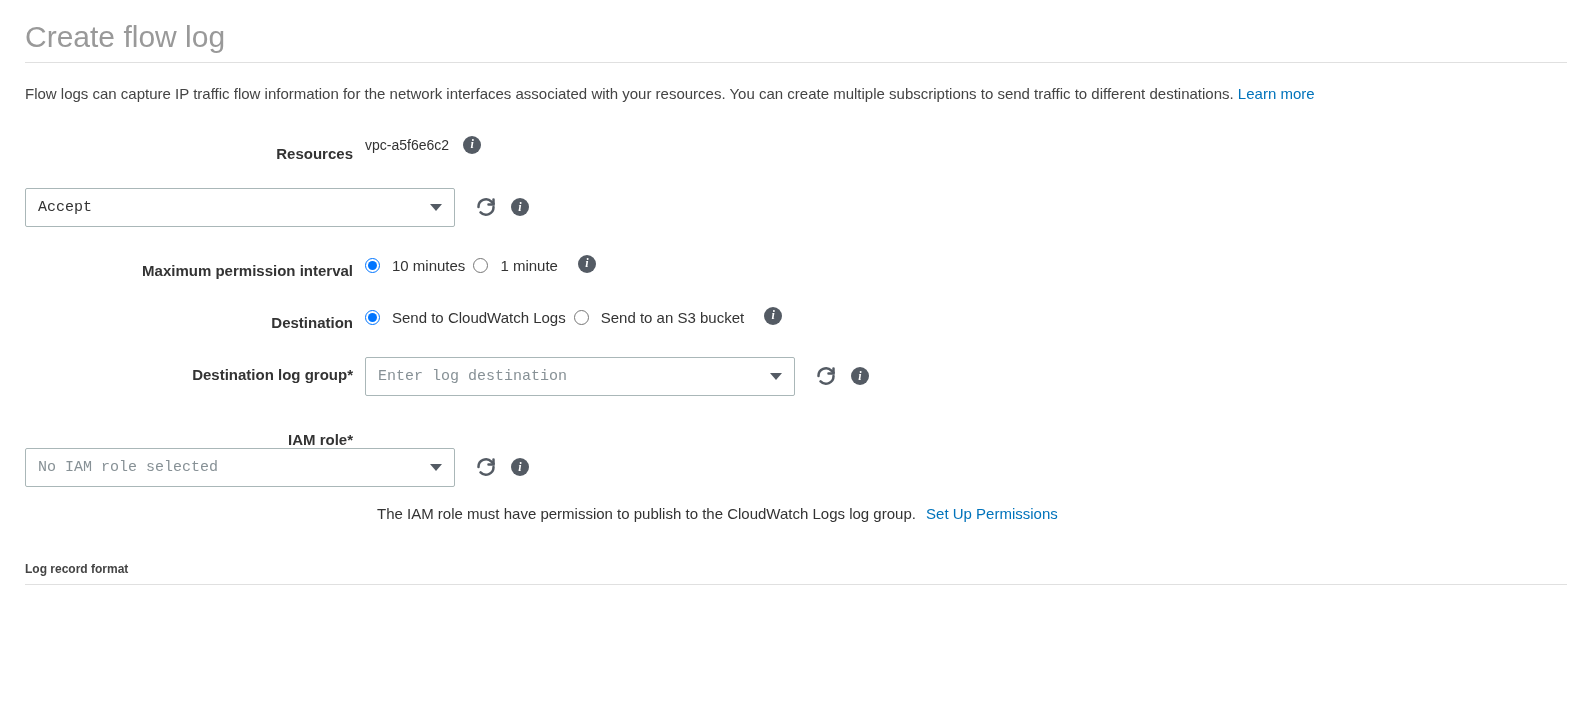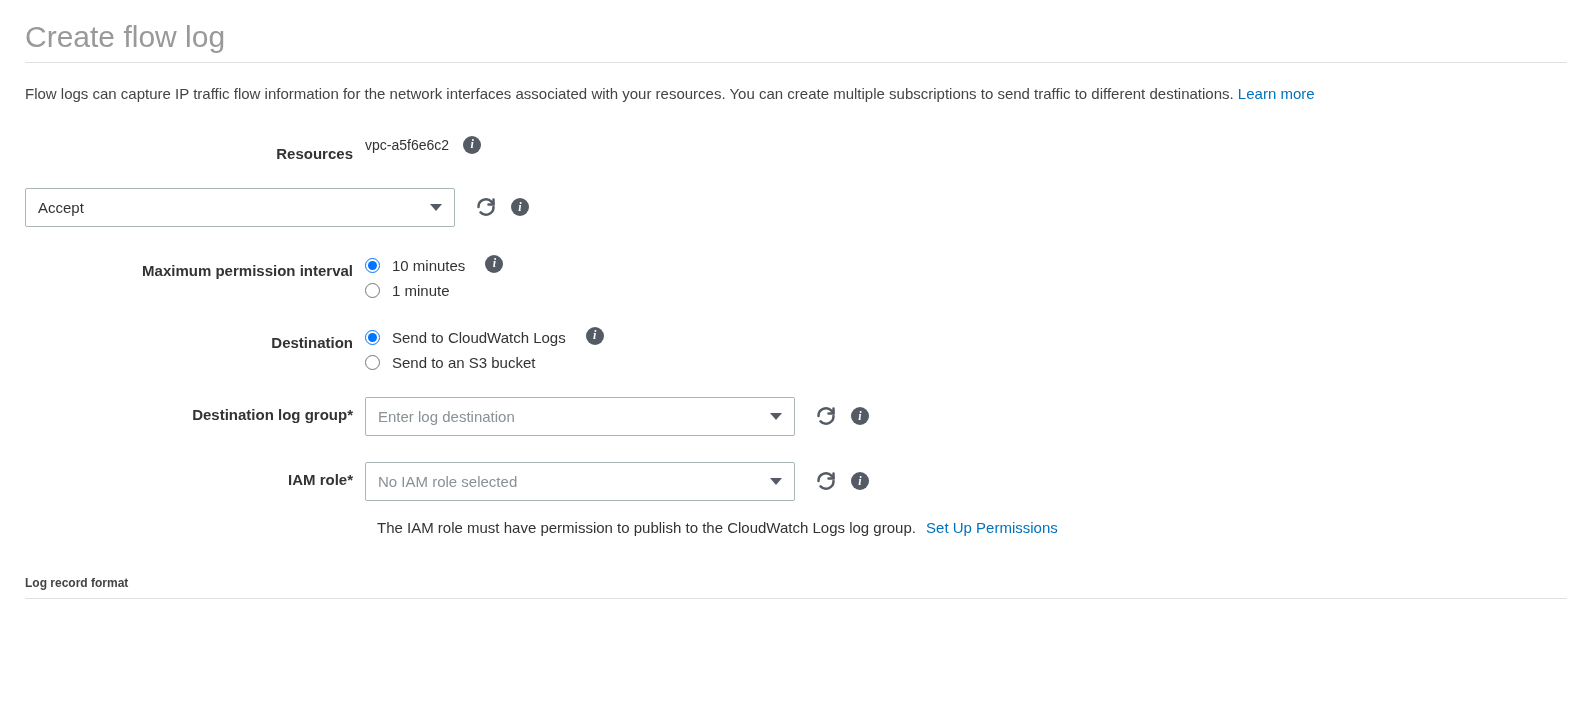--- a/index.html
+++ b/index.html
@@ -43,41 +43,41 @@
     padding-right: 12px;
     padding-top: 9px;
   }
   .form-field {
     display: flex;
     align-items: center;
     gap: 6px;
   }
   .form-field-stack {
     display: flex;
-    flex-direction: column;
     gap: 8px;
     padding-top: 4px;
   }
   .field-value {
     font-size: 14px;
     color: #333;
     padding-top: 0px;
   }
   .dropdown {
     width: 430px;
     height: 39px;
     border: 1px solid #aab7b8;
     border-radius: 2px;
     padding: 0 12px;
     display: flex;
     align-items: center;
     justify-content: space-between;
     background: #fff;
     cursor: pointer;
     font-size: 15px;
+    font-family: Liberation Mono, monospace;
   }
   .dropdown .placeholder { color: #879196; }
   .dropdown .value { color: #333; }
   .caret {
     width: 0; height: 0;
     border-left: 6px solid transparent;
     border-right: 6px solid transparent;
     border-top: 7px solid #545b64;
   }
   .radio-row {
@@ -226,21 +226,21 @@
       <svg viewBox="0 0 24 24" fill="none" stroke="#545b64" stroke-width="3" stroke-linecap="round">
         <path d="M21 3v6h-6"></path>
         <path d="M3 12a9 9 0 0 1 15.5-6.5L21 8"></path>
         <path d="M21 12a9 9 0 0 1-15.5 6.5"></path>
       </svg>
     </span>
     <span class="info-icon">i</span>
   </div>
 </div>
 
-<div class="form-row" style="margin-bottom:12px;">
+<div class="form-row" style="margin-bottom:12px;flex-direction:column;">
   <div class="form-label">IAM role*</div>
   <div class="form-field">
     <div class="dropdown">
       <span class="placeholder">No IAM role selected</span>
       <span class="caret"></span>
     </div>
     <span class="refresh-icon">
       <svg viewBox="0 0 24 24" fill="none" stroke="#545b64" stroke-width="3" stroke-linecap="round">
         <path d="M21 3v6h-6"></path>
         <path d="M3 12a9 9 0 0 1 15.5-6.5L21 8"></path>

